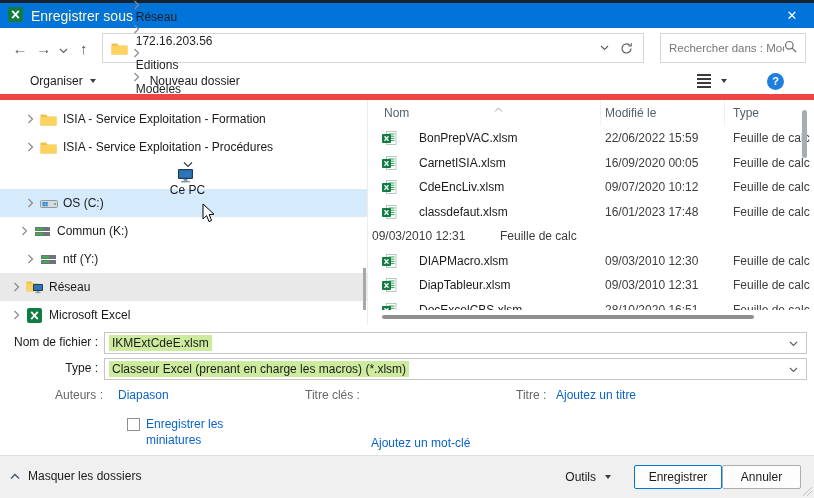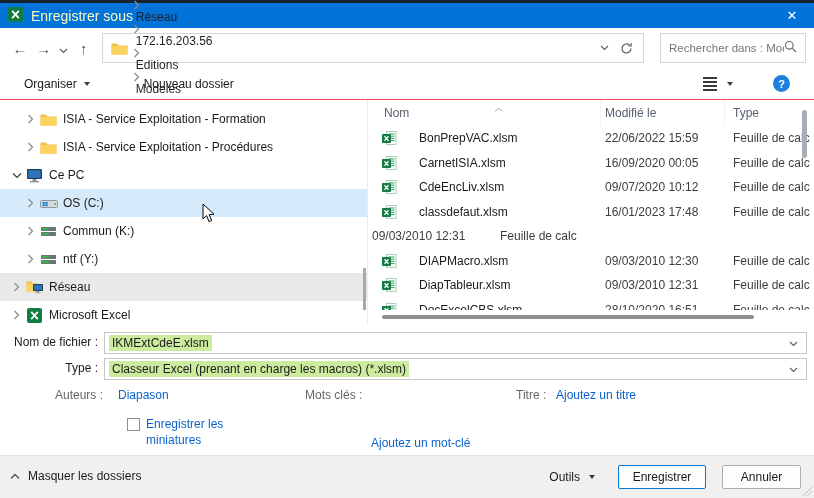--- a/index.html
+++ b/index.html
@@ -14,21 +14,21 @@
   .nav-glyph { width:26px; height:26px; display:flex; align-items:center; justify-content:center; color:#5d5d5d; font-size:15px; }
   .nav-glyph.small { width:18px; }
   .addr-box { margin-left:6px; width:592px; height:30px; border:1px solid #d6d6d6; display:flex; align-items:center; padding:0 6px; }
   .crumb { padding:0 5px; color:#1f1f1f; white-space:nowrap; }
   .crumb-sep { display:flex; align-items:center; padding:0 2px; }
   .addr-spacer { flex:1; }
   .addr-icon { display:flex; align-items:center; justify-content:center; width:22px; }
   .search-box { margin-left:16px; width:146px; height:30px; border:1px solid #d6d6d6; display:flex; align-items:center; padding:0 8px; }
   .search-text { color:#767676; font-size:11.5px; flex:1; white-space:nowrap; overflow:hidden; }
 
-  .toolbar { height:32px; display:flex; align-items:center; padding:0 24px; border-bottom:1px solid #ef4444; }
+  .toolbar { height:32px; display:flex; align-items:center; padding:0 30px; border-bottom:6px solid #ef4444; }
   .tb-item { display:flex; align-items:center; gap:7px; margin-right:54px; }
   .caret-down { width:0; height:0; border-left:3.5px solid transparent; border-right:3.5px solid transparent; border-top:4px solid #3c3c3c; }
   .tb-right { margin-left:auto; display:flex; align-items:center; gap:10px; }
   .viewlist { display:flex; flex-direction:column; gap:2px; }
   .viewlist i { display:block; width:14px; height:2px; background:#3a3a3a; }
   .help-circle { width:17px; height:17px; border-radius:50%; background:#1f7fdd; color:#fff; font-size:11px; font-weight:bold; display:flex; align-items:center; justify-content:center; margin-left:30px; }
 
   .main { height:225px; display:flex; position:relative; }
   .sidebar { width:368px; padding-top:5px; position:relative; overflow:hidden; border-right:1px solid #ececec; }
   .tree-row { height:28px; display:flex; align-items:center; }
@@ -61,21 +61,21 @@
   .meta-label { position:absolute; color:#666; }
   .meta-link { position:absolute; color:#0a63cc; }
   .chk { position:absolute; left:127px; top:93px; width:13px; height:13px; border:1px solid #8f8f8f; background:#fff; }
   .chk-label { position:absolute; left:146px; top:91px; width:92px; color:#0a63cc; line-height:1.35; }
 
   .footer { position:absolute; left:0; right:0; bottom:0; height:43px; background:#f0f0f0; border-top:1px solid #e0e0e0; }
   .hide-folders { position:absolute; left:10px; top:13px; display:flex; align-items:center; gap:8px; color:#1a1a1a; }
   .footer-right { position:absolute; right:13px; top:9px; display:flex; align-items:center; }
   .tools { display:flex; align-items:center; gap:9px; margin-right:23px; }
   .btn { height:24px; background:#fdfdfd; border:1px solid #adadad; border-radius:2px; font-size:12px; color:#1a1a1a; display:flex; align-items:center; justify-content:center; }
-  .btn.primary { width:88px; border:1px solid #0078d7; margin-right:16px; }
+  .btn.primary { width:88px; border:1px solid #0078d7; }
   .btn.cancel { width:79px; }
   .grip { position:absolute; right:2px; bottom:2px; width:10px; height:10px;
     background:linear-gradient(135deg, transparent 50%, #c2c2c2 50%, #c2c2c2 56%, transparent 56%, transparent 72%, #c2c2c2 72%, #c2c2c2 78%, transparent 78%); }
   .cursor { position:absolute; left:202px; top:203px; z-index:50; pointer-events:none; }
 </style>
 </head>
 <body>
 
 <div class="top-strip"></div>
 
@@ -199,21 +199,21 @@
           </svg>
         </span>
         <span class="tree-icon">
           <svg width="17" height="13" viewBox="0 0 17 13">
             <path d="M0.5 1.5h5.5l1.6 2H16.5v9H0.5z" fill="#eec14d"></path>
             <path d="M0.5 4h16v8.5H0.5z" fill="#fcd35e"></path>
           </svg>
         </span>
         <span class="tree-label">ISIA - Service Exploitation - Procédures</span>
       </div>
-      <div class="tree-row" style="padding-left: 8px;">
+      <div class="tree-row" style="padding-left: 8px; flex-direction: column;">
         <span class="expander">
           <svg width="10" height="7" viewBox="0 0 10 7">
             <path d="M1 1.5l4 4 4-4" fill="none" stroke="#3c3c3c" stroke-width="1.2"></path>
           </svg>
         </span>
         <span class="tree-icon">
           <svg width="17" height="15" viewBox="0 0 17 15">
             <rect x="1" y="1" width="15" height="10" rx="1" fill="#1c3d5c"></rect>
             <rect x="2.2" y="2.2" width="12.6" height="7.6" fill="#2d74b8"></rect>
             <rect x="6.5" y="11" width="4" height="2" fill="#8d949b"></rect>
@@ -235,21 +235,21 @@
             <g fill="#1e88d2">
               <rect x="2.5" y="5" width="2.4" height="1.9"></rect>
               <rect x="5.3" y="5" width="2.4" height="1.9"></rect>
               <rect x="2.5" y="7.3" width="2.4" height="1.9"></rect>
               <rect x="5.3" y="7.3" width="2.4" height="1.9"></rect>
             </g>
           </svg>
         </span>
         <span class="tree-label">OS (C:)</span>
       </div>
-      <div class="tree-row" style="padding-left: 22px;">
+      <div class="tree-row" style="padding-left: 16px;">
         <span class="expander">
           <svg width="7" height="10" viewBox="0 0 7 10">
             <path d="M1.5 1l4 4-4 4" fill="none" stroke="#8b8b8b" stroke-width="1.2"></path>
           </svg>
         </span>
         <span class="tree-icon">
           <svg width="17" height="13" viewBox="0 0 17 13">
             <rect x="1" y="2" width="15" height="4" rx="0.5" fill="#6d7378"></rect>
             <rect x="1" y="7" width="15" height="4" rx="0.5" fill="#6d7378"></rect>
             <rect x="2" y="3.1" width="7" height="1.8" fill="#3cb54a"></rect>
@@ -458,21 +458,21 @@
   <div class="f-label" style="top:36px; left:0;padding-left:25px;">Type :</div>
   <div class="f-field" style="top:33px;">
     <span class="hl">Classeur Excel (prenant en charge les macros) (*.xlsm)</span>
     <span class="f-chev" id="type-chev"><svg width="9" height="6" viewBox="0 0 9 6">
           <path d="M1 1l3.5 3.5L8 1" fill="none" stroke="#5d5d5d" stroke-width="1.1"></path>
         </svg></span>
   </div>
 
   <div class="meta-label" style="left:55px; top:63px;">Auteurs :</div>
   <div class="meta-link" style="left:118px; top:63px;">Diapason</div>
-  <div class="meta-label" style="left:305px; top:63px;">Mots clés :</div>
+  <div class="meta-label" style="left:305px; top:63px;">Titre clés :</div>
   <div class="meta-link" style="left:371px; top:63px;margin-top:48px;">Ajoutez un mot-clé</div>
   <div class="meta-label" style="left:516px; top:63px;">Titre :</div>
   <div class="meta-link" style="left:556px; top:63px;">Ajoutez un titre</div>
 
   <div class="chk"></div>
   <div class="chk-label">Enregistrer les miniatures</div>
 </div>
 
 <div class="footer">
   <div class="hide-folders">

